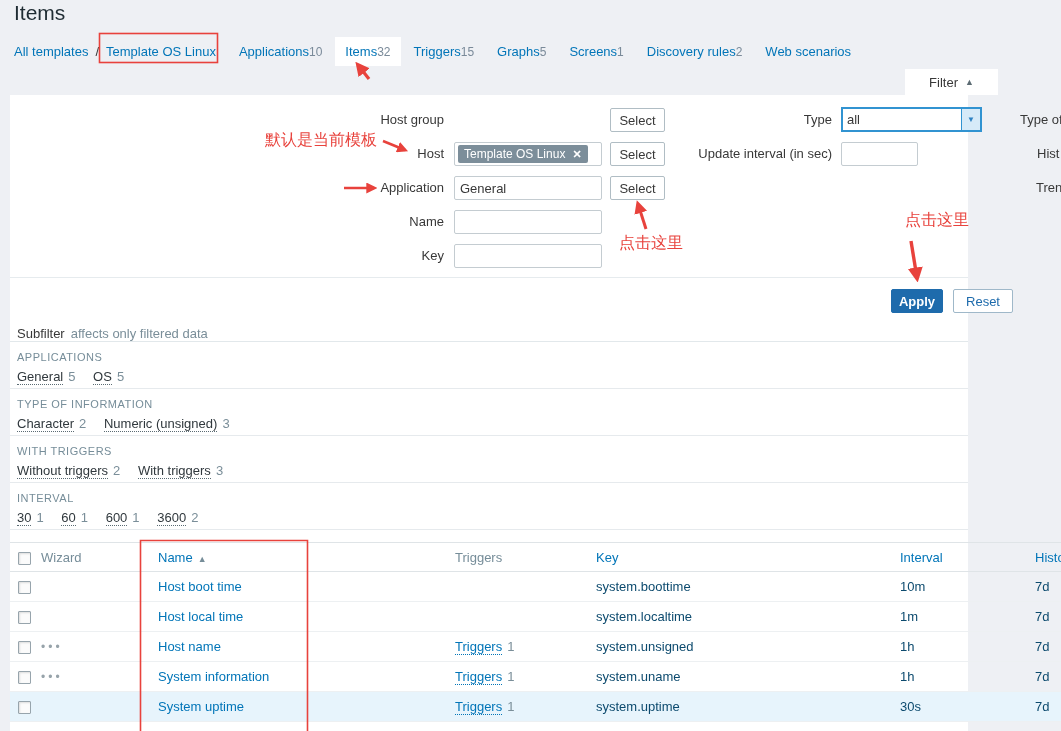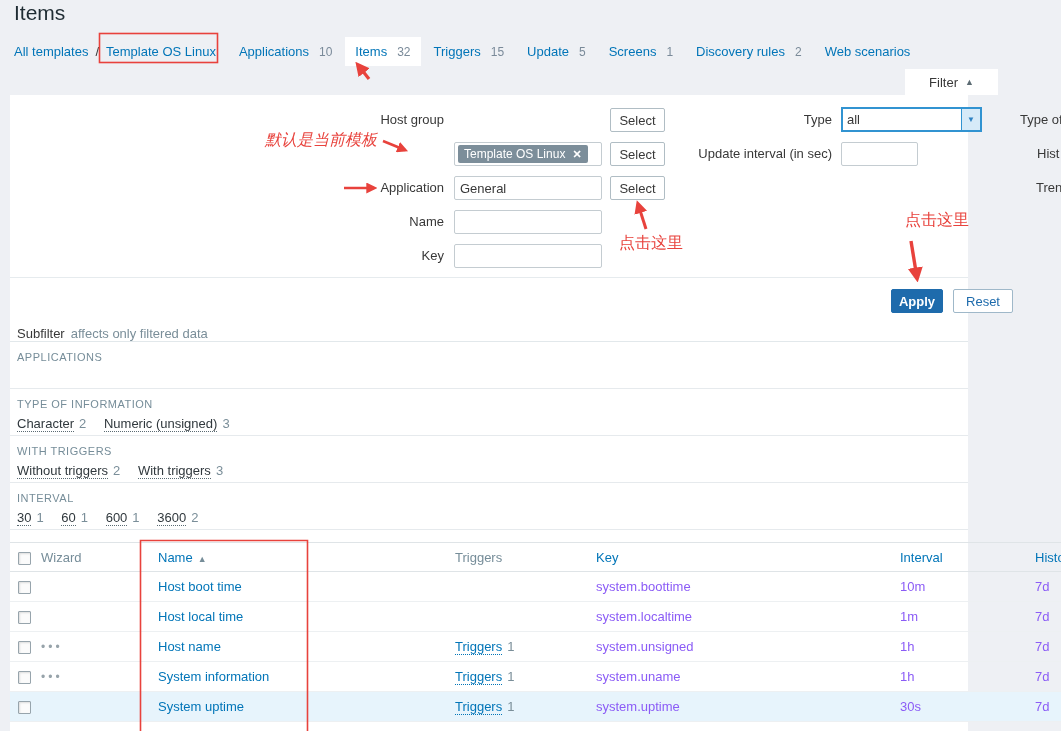--- a/index.html
+++ b/index.html
@@ -8,21 +8,21 @@
   .canvas { position:relative; width:1061px; height:731px; overflow:hidden; background:#eef0f4; }
 
   
   .page-title { position:absolute; left:14px; top:1px; font-size:21px; color:#1f2c33; }
   .nav-row { position:absolute; left:14px; top:37px; height:29px; display:flex; align-items:center; white-space:nowrap; }
   .bc-link { color:#0275b8; text-decoration:none; cursor:pointer; }
   .bc-sep { color:#383838; margin:0 7px; }
   .tabs { display:flex; align-items:stretch; height:29px; margin-left:13px; }
   .tab { display:flex; align-items:center; padding:0 10px; color:#0275b8; text-decoration:none; cursor:pointer; margin-right:3px; }
   .tab.active { background:#ffffff; }
-  .tab .count { color:#7a8a99; margin-left:10px; font-size:12px; }
+  .tab .count { color:#7a8a99; margin-left:0; font-size:12px; }
   .tab .count:empty { display:none; }
 
   
   .filter-tab { position:absolute; left:905px; top:69px; width:93px; height:26px; background:#ffffff; display:flex; align-items:center; justify-content:center; cursor:pointer; color:#383838; }
   .ft-icon { font-size:9px; color:#5c6b73; margin-left:7px; }
 
   
   .main-panel { position:absolute; left:10px; top:95px; width:958px; height:636px; background:#ffffff; }
 
   
@@ -71,21 +71,21 @@
   .c-int { width:135px; padding-left:14px; }
   .c-hist { width:40px; padding-left:14px; white-space:nowrap; overflow:visible; }
   .th-gray { color:#768d99; }
   .th-link { color:#0275b8; text-decoration:none; cursor:pointer; }
   .sort-ico { font-size:9px; color:#768d99; margin-left:5px; }
   .cb { display:inline-block; width:13px; height:13px; border:1px solid #97a4ac; background:#fbfbfb; box-shadow:inset 1px 1px 2px rgba(0,0,0,0.12); border-radius:1px; vertical-align:middle; cursor:pointer; }
   .dots { color:#97a3aa; font-size:12px; letter-spacing:3px; cursor:pointer; }
   .name-link { color:#0275b8; text-decoration:none; cursor:pointer; }
   .dotted-blue { color:#0275b8; text-decoration:none; border-bottom:1px dotted #0275b8; cursor:pointer; }
   .dotted-blue:empty, .dots:empty { display:none; }
-  .cell-txt { color:#8b5cf6; }
+  .cell-txt { color:#0c4a6e; }
 
   
   .ann-svg { position:absolute; left:0; top:0; z-index:50; pointer-events:none; }
   .ann-text { position:absolute; z-index:51; color:#e8423c; font-size:16px; pointer-events:none; white-space:nowrap; }
 </style>
 </head>
 <body>
 
 <div class="canvas">
 
@@ -102,21 +102,21 @@
         </a>
       <a class="tab active">
           <span>Items</span>
           <span class="count">32</span>
         </a>
       <a class="tab">
           <span>Triggers</span>
           <span class="count">15</span>
         </a>
       <a class="tab">
-          <span>Update</span>
+          <span>Graphs</span>
           <span class="count">5</span>
         </a>
       <a class="tab">
           <span>Screens</span>
           <span class="count">1</span>
         </a>
       <a class="tab">
           <span>Discovery rules</span>
           <span class="count">2</span>
         </a>
@@ -130,20 +130,21 @@
     <span>Filter</span>
     <span class="ft-icon">▲</span>
   </div>
 
   <div class="main-panel">
 
     <div class="filter-section">
       <div class="f-label lcol" style="top:13px;">Host group</div>
       <button class="sel-btn" style="top:13px;">Select</button>
 
+      <div class="f-label lcol" style="top:47px;">Host</div>
       <div class="host-box" style="top:47px;">
         <span class="chip">
           <span>Template OS Linux</span>
           <span class="chip-x">✕</span>
         </span>
       </div>
       <button class="sel-btn" style="top:47px;">Select</button>
 
       <div class="f-label lcol" style="top:81px;">Application</div>
       <input class="f-input" style="top: 81px;" value="General">
@@ -175,20 +176,24 @@
       <button class="btn-reset">Reset</button>
     </div>
 
     <div class="subfilter-header">
       <span class="sf-title">Subfilter</span>
       <span class="sf-subtitle">affects only filtered data</span>
     </div>
 
     <div class="sf-group">
       <div class="sf-heading">APPLICATIONS</div>
+      <div class="sf-links">
+        <a class="sf-link">General</a><span class="sf-count">5</span>
+        <a class="sf-link">OS</a><span class="sf-count">5</span>
+      </div>
     </div>
 
     <div class="sf-group">
       <div class="sf-heading">TYPE OF INFORMATION</div>
       <div class="sf-links">
         <a class="sf-link">Character</a><span class="sf-count">2</span>
         <a class="sf-link">Numeric (unsigned)</a><span class="sf-count">3</span>
       </div>
     </div>
 
@@ -290,17 +295,17 @@
       </marker>
     </defs>
     <rect x="99.5" y="33.5" width="118" height="29" fill="none" stroke="#e8423c" stroke-width="1.6"></rect>
     <path d="M140.5,731 L140.5,540.5 L307.5,540.5 L307.5,731" fill="none" stroke="#e8423c" stroke-width="1.6"></path>
     <line x1="369" y1="79" x2="358" y2="65" stroke="#e8423c" stroke-width="3.2" marker-end="url(#ah)"></line>
     <line x1="383" y1="141" x2="405" y2="150" stroke="#e8423c" stroke-width="2.5" marker-end="url(#ah)"></line>
     <line x1="344" y1="188" x2="374" y2="188" stroke="#e8423c" stroke-width="2.5" marker-end="url(#ah)"></line>
     <line x1="646" y1="229" x2="638" y2="204" stroke="#e8423c" stroke-width="3" marker-end="url(#ah)"></line>
     <line x1="911" y1="241" x2="917" y2="278" stroke="#e8423c" stroke-width="3.4" marker-end="url(#ah)"></line>
   </svg>
-  <div class="ann-text" style="left:265px; top:130px;font-style:italic;">默认是当前模板</div>
+  <div class="ann-text" style="left:265px; top:130px;">默认是当前模板</div>
   <div class="ann-text" style="left:619px; top:233px;">点击这里</div>
   <div class="ann-text" style="left:905px; top:210px;">点击这里</div>
 
 </div>
 
 </body></html>

